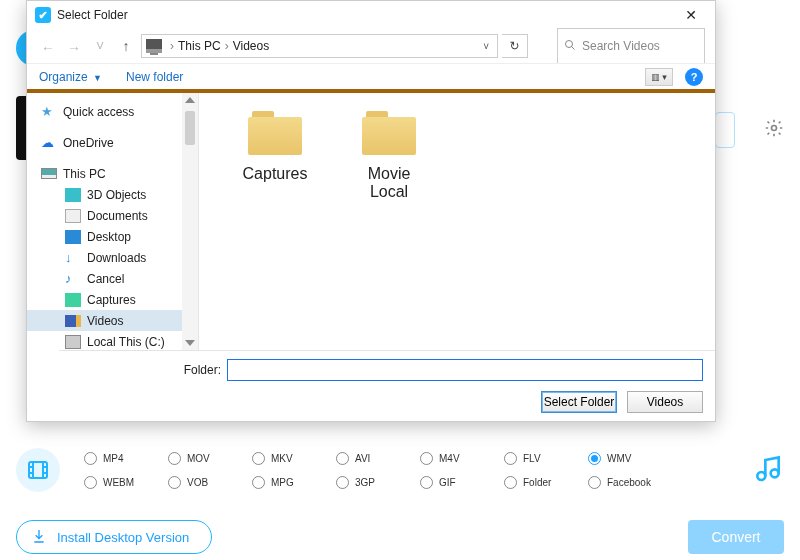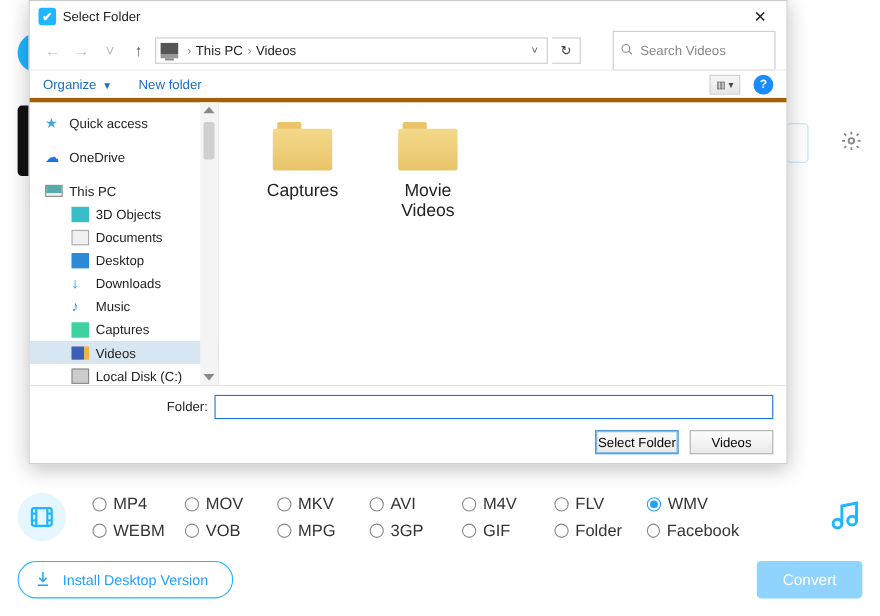--- a/index.html
+++ b/index.html
@@ -67,41 +67,41 @@
 .ic-disk { background: #ccc; border: 1px solid #888; }
 .side-gap { height: 10px; }
 
 .content-pane { flex: 1; display: flex; padding: 18px 0 0 36px; gap: 34px; }
 .folder-item { width: 80px; text-align: center; font-size: 16px; color: #222; }
 .folder-icon { width: 54px; height: 44px; margin: 0 auto 10px; position: relative; }
 .folder-icon::before { content:""; position:absolute; top:0; left:4px; width:22px; height:8px; background:#e9c46a; border-radius:2px 2px 0 0;}
 .folder-icon::after { content:""; position:absolute; top:6px; left:0; width:54px; height:38px; background:linear-gradient(#f3d98b,#e9c46a); border-radius:2px;}
 
 
-.dlg-footer { border-top: 1px solid #e4e4e4; padding: 8px 12px; }
+.dlg-footer { border-top: 1px solid #e4e4e4; padding: 8px 12px; margin-left: 32px; }
 .folder-row { display: flex; align-items: center; margin-bottom: 10px; }
 .folder-lbl { width: 156px; text-align: right; font-size: 12px; color: #222; padding-right: 6px; }
 .folder-input { flex: 1; height: 22px; border: 1px solid #1a73e8; outline: none; padding: 0 4px; font-size: 12px; }
 .btn-row { display: flex; justify-content: flex-end; gap: 10px; }
 .dlg-btn { min-width: 76px; height: 22px; font-size: 12px; background: linear-gradient(#fdfdfd,#e9e9e9); border: 1px solid #adadad; cursor: pointer; }
 .dlg-btn.primary { border: 1px solid #3b8fd6; box-shadow: 0 0 0 1px #7cb8e8 inset; }
 
 
 .format-section { position: absolute; left: 16px; right: 16px; top: 438px; height: 64px; display: flex; align-items: center; }
 .film-icon { width: 44px; height: 44px; border-radius: 50%; background: #e6f6ff; color: #1fb6ff; display: flex; align-items: center; justify-content: center; margin-right: 24px; }
 .film-svg { width: 24px; height: 24px; }
-.formats { display: grid; grid-template-columns: repeat(7, 84px); grid-template-rows: 24px 24px; align-items: center; font-size: 15px; color: #333; }
+.formats { display: grid; grid-template-columns: repeat(7, 84px); grid-template-rows: 24px 24px; align-items: center; font-size: 10px; color: #333; }
 .radio { display: flex; align-items: center; gap: 6px; cursor: pointer; }
 .radio .ring { width: 13px; height: 13px; border: 1px solid #888; border-radius: 50%; position: relative; }
 .radio.checked .ring { border-color: #1fa0ff; }
 .radio.checked .ring::after { content:""; position:absolute; inset:2px; background:#1fa0ff; border-radius:50%; }
 .music-icon { margin-left: auto; color: #1fb6ff; }
 
 
-.bottom-bar { position: absolute; left: 16px; right: 16px; bottom: 16px; display: flex; align-items: flex-start; }
+.bottom-bar { position: absolute; left: 16px; right: 16px; bottom: 6px; display: flex; align-items: flex-start; }
 .install-btn { height: 34px; padding: 0 22px 0 14px; border: 1px solid #1fb6ff; border-radius: 17px; color: #1fa0ff; font-size: 13px; display: flex; align-items: center; gap: 10px; background: #fff; cursor: pointer; }
 .convert-btn { margin-left: auto; width: 96px; height: 34px; border: none; border-radius: 4px; background: #8fd4ff; color: #fff; font-size: 14px; cursor: pointer; }
 </style>
 </head>
 <body>
 
 <div class="bg-app">
   <div class="bg-blue-half"></div>
   <div class="bg-black-strip"></div>
   <div class="bg-add-btn"></div>
@@ -184,43 +184,43 @@
         <div class="side-item indent">
           <span class="ic ic-desk"></span>
           <span>Desktop</span>
         </div>
         <div class="side-item indent">
           <span class="ic ic-dl">↓</span>
           <span>Downloads</span>
         </div>
         <div class="side-item indent">
           <span class="ic ic-music">♪</span>
-          <span>Music</span>
+          <span>Cancel</span>
         </div>
         <div class="side-item indent">
           <span class="ic ic-pic"></span>
           <span>Captures</span>
         </div>
         <div class="side-item indent selected">
           <span class="ic ic-vid"></span>
           <span>Videos</span>
         </div>
         <div class="side-item indent">
           <span class="ic ic-disk"></span>
-          <span>Local Disk (C:)</span>
+          <span>Local This (C:)</span>
         </div>
       </div>
     <div class="content-pane" id="content-pane">
         <div class="folder-item">
           <div class="folder-icon"></div>
           <div>Captures</div>
         </div>
         <div class="folder-item">
           <div class="folder-icon"></div>
-          <div>Movie Videos</div>
+          <div>Movie Local</div>
         </div>
       </div>
   </div>
 
   <div class="dlg-footer">
     <div class="folder-row">
       <div class="folder-lbl">Folder:</div>
       <input class="folder-input" value="" style="">
     </div>
     <div class="btn-row">

